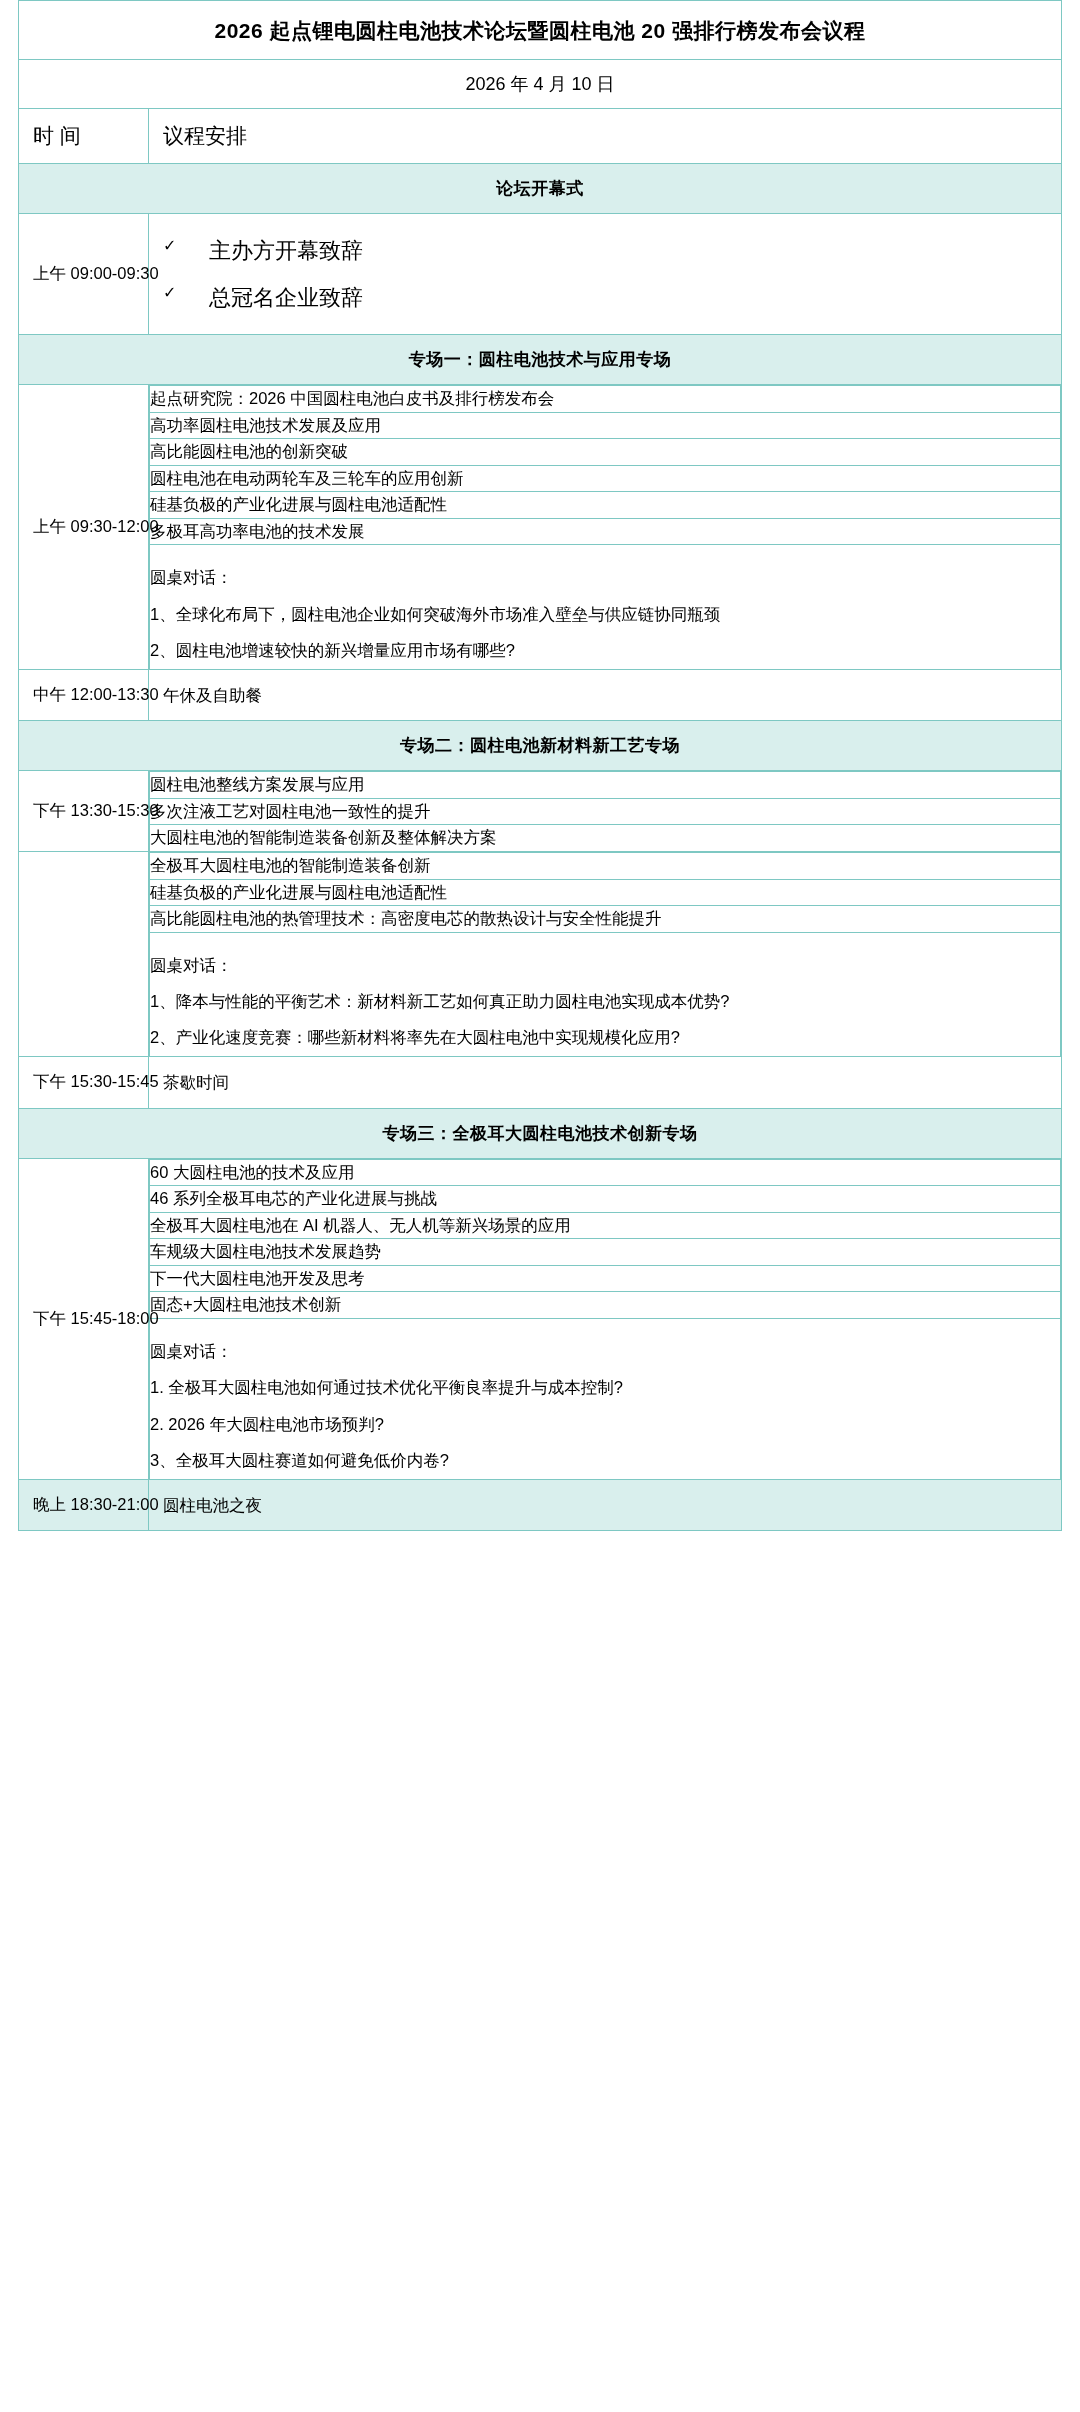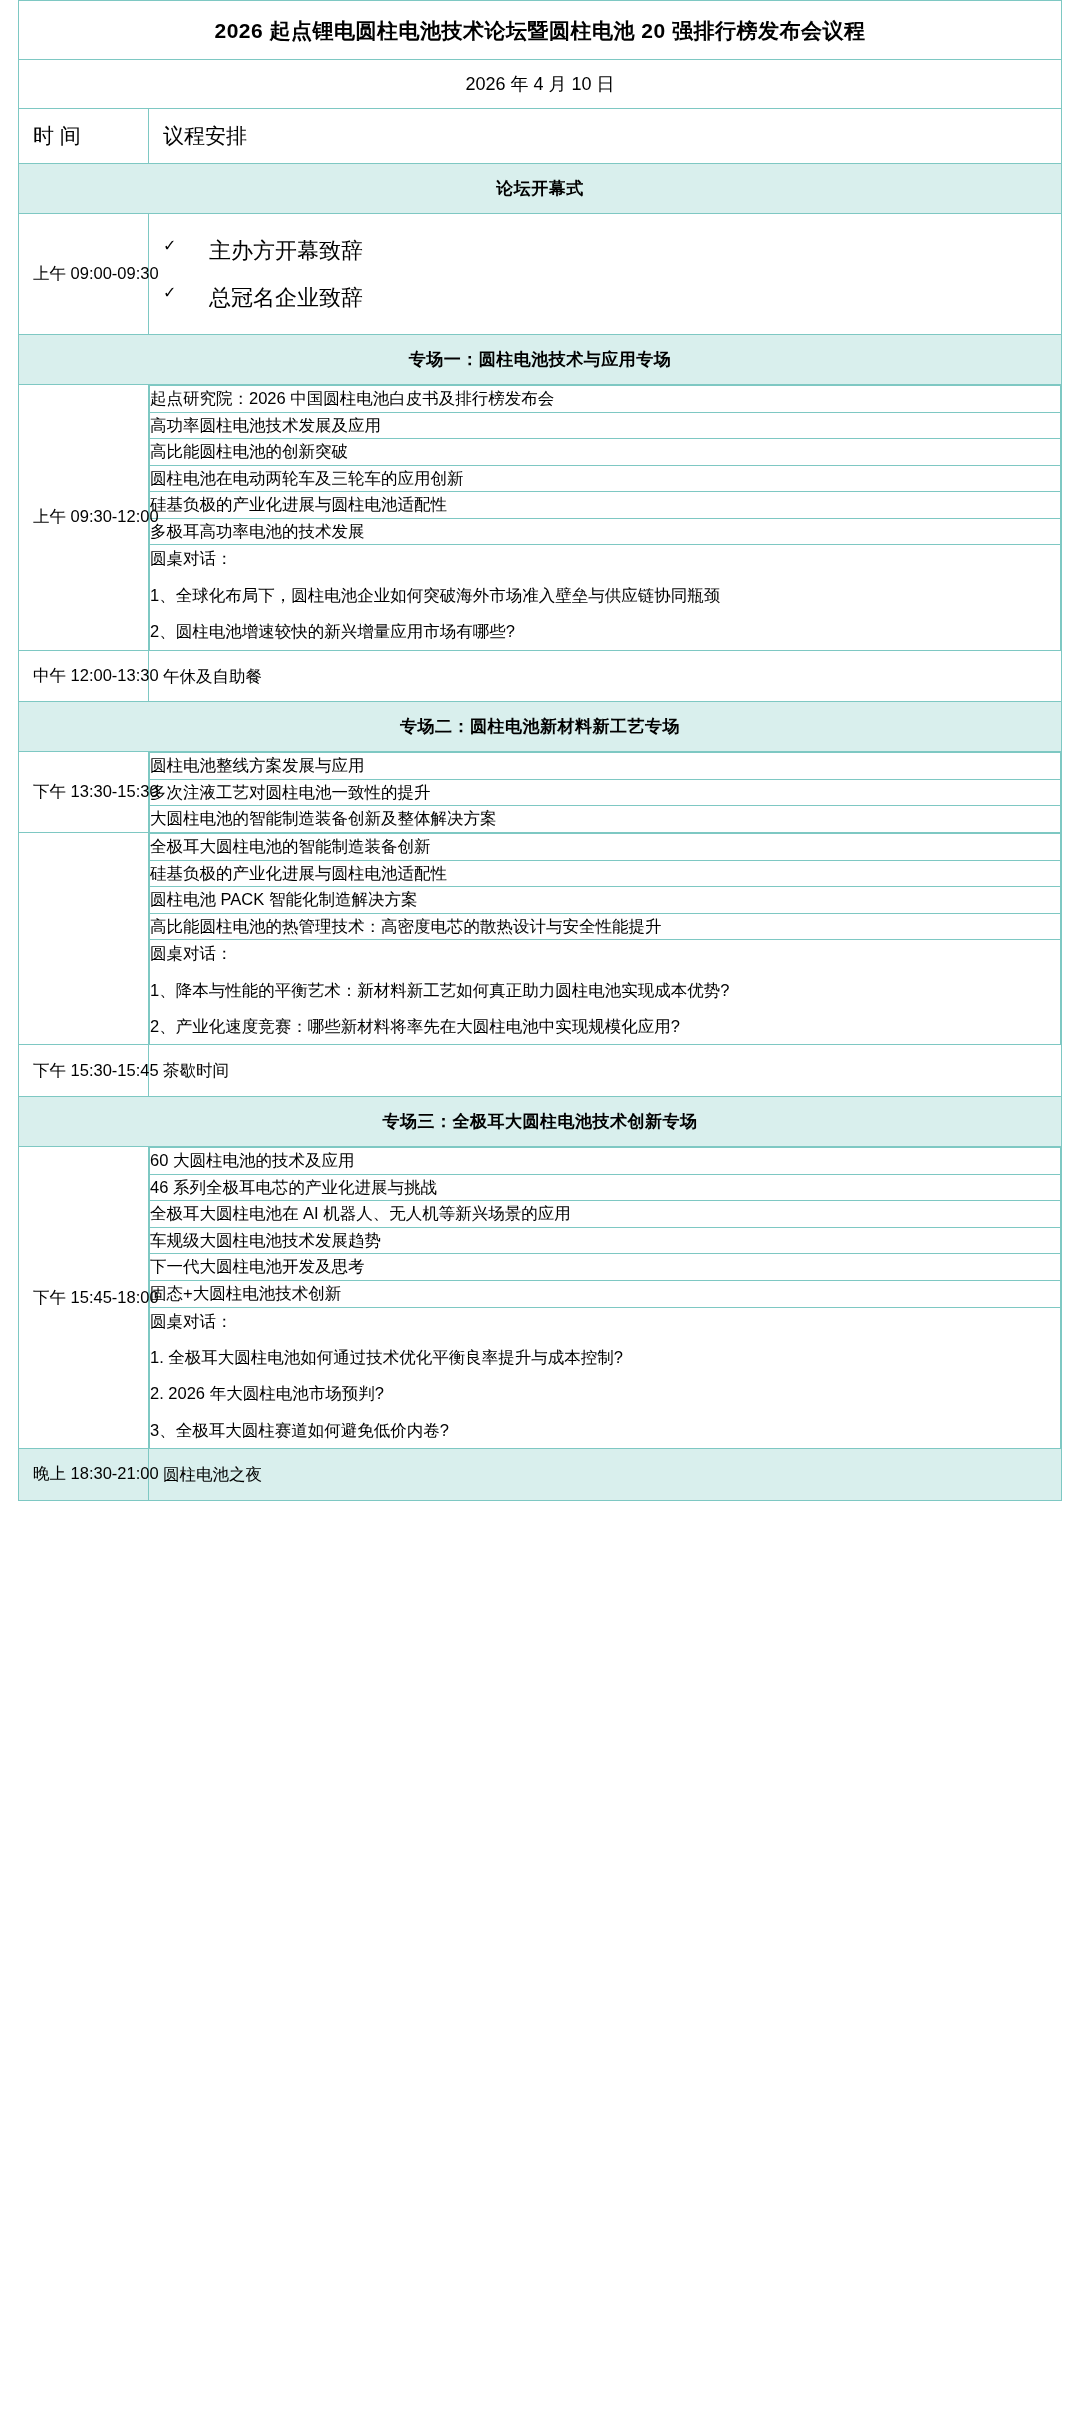--- a/index.html
+++ b/index.html
@@ -100,20 +100,21 @@
     font-size: 22px;
   }
   .roundtable p {
     margin: 0 0 0 0;
     padding: 5px 0 5px 0;
     font-size: 16.5px;
     line-height: 1.6;
   }
   .roundtable p.first {
     padding-top: 0;
+    margin-top: 19px;
   }
   .col-time { width: 130px; }
 </style>
 </head>
 <body>
 
 <div class="page">
 <table class="agenda">
   <colgroup>
     <col class="col-time">
@@ -224,23 +225,20 @@
       <td style="padding:0 !important;">
         <table class="sub-table">
           <tbody>
             <tr>
                   <td>全极耳大圆柱电池的智能制造装备创新</td>
                 </tr>
             <tr>
                   <td>硅基负极的产业化进展与圆柱电池适配性</td>
                 </tr>
             <tr>
-                  <td>圆柱电池 PACK 智能化制造解决方案</td>
-                </tr>
-            <tr>
                   <td>高比能圆柱电池的热管理技术：高密度电芯的散热设计与安全性能提升</td>
                 </tr>
             <tr>
                   <td class="roundtable">
               <p class="first">圆桌对话：</p>
               <p>1、降本与性能的平衡艺术：新材料新工艺如何真正助力圆柱电池实现成本优势?</p>
               <p>2、产业化速度竞赛：哪些新材料将率先在大圆柱电池中实现规模化应用?</p>
             </td>
                 </tr>
           </tbody>

